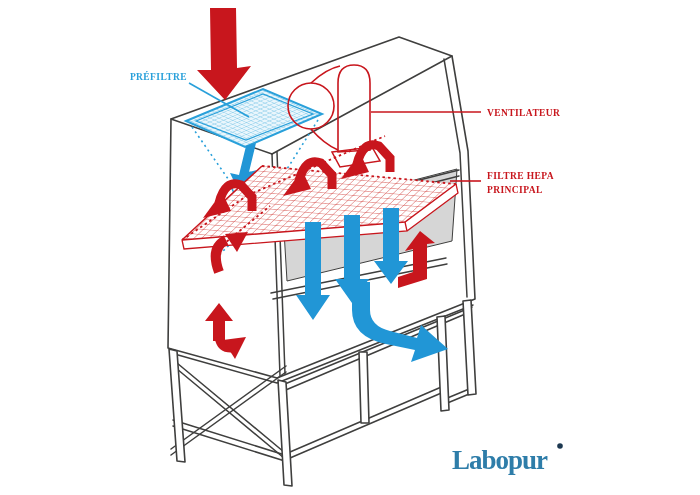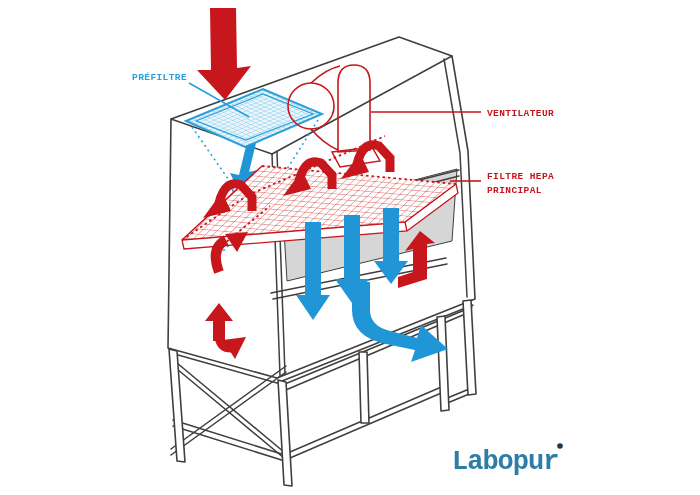--- a/index.html
+++ b/index.html
@@ -1,17 +1,17 @@
 <!DOCTYPE html>
 <html style="--red: #C8161D; --blue: #2196D6; --label_blue: #29A0DA; --mesh_blue: #6FC2E6; --mesh_bg: #EAF6FC; --hepa_line: #D2403B; --outline: #3F3F3E; --wall_gray: #D6D6D6; --logo_blue: #2E7DA9; --logo_dot: #1C3850; --background: #FFFFFF;"><head>
 <meta charset="utf-8">
 <style>
   html,body{margin:0;padding:0;background:#fff;}
   .stage{position:relative;width:648px;height:495px;background:var(--background,#fff);
-         font-family:Liberation Mono, monospace;overflow:hidden;}
+         font-family:Liberation Serif, serif;overflow:hidden;}
   svg{display:block}
   .outline{stroke:var(--outline);stroke-width:1.5;fill:none;stroke-linejoin:round;stroke-linecap:round;}
   .body-fill{fill:#ffffff;stroke:var(--outline);stroke-width:1.6;stroke-linejoin:round;}
   .wall{fill:var(--wall_gray);stroke:var(--outline);stroke-width:1;}
   .red-fill{fill:var(--red);stroke:none;}
   .red-stroke{stroke:var(--red);fill:none;}
   .blue-fill{fill:var(--blue);stroke:none;}
   .mesh-frame{stroke:var(--label_blue);fill:none;}
   .lbl{font-weight:bold;font-size:9.5px;letter-spacing:.4px;}
   .lbl-blue{fill:var(--label_blue);}

